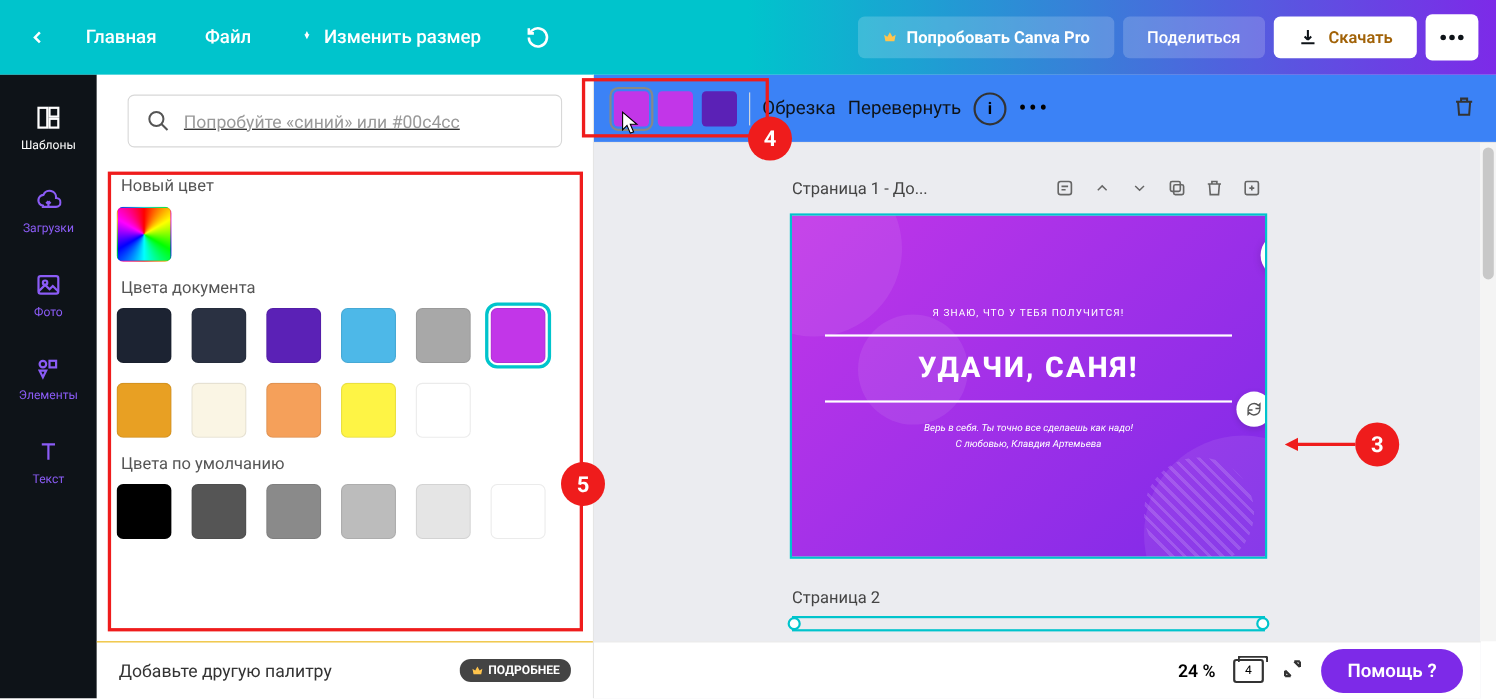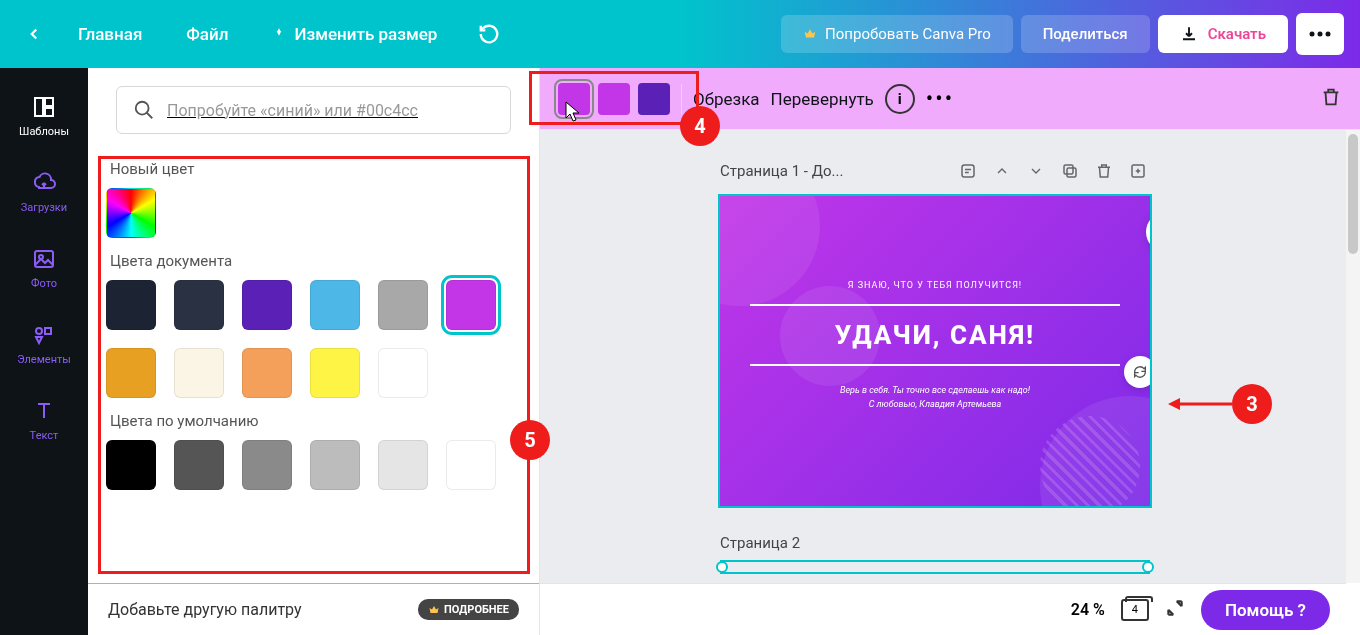--- a/index.html
+++ b/index.html
@@ -5,23 +5,23 @@
 * { margin:0; padding:0; box-sizing:border-box; font-family:-apple-system,BlinkMacSystemFont,"Segoe UI",Roboto,sans-serif; }
 body { width:1360px; height:635px; overflow:hidden; background:#fff; position:relative; }
 
 
 .header { height:68px; background:linear-gradient(90deg,#00c4cc 0%,#00c4cc 50%,#7d2ae8 100%); display:flex; align-items:center; padding:0 16px; gap:8px; }
 .hdr-back { width:36px; height:36px; display:flex; align-items:center; justify-content:center; cursor:pointer; }
 .hdr-btn { color:#fff; font-size:17px; font-weight:500; padding:8px 18px; cursor:pointer; display:flex; align-items:center; gap:8px; }
 .hdr-resize svg { width:14px; height:14px; }
 .hdr-undo { width:36px; height:36px; display:flex; align-items:center; justify-content:center; cursor:pointer; margin-left:8px; }
 .hdr-spacer { flex:1; }
-.btn-pro { background:rgba(255,255,255,.18); color:#fff; padding:10px 22px; border-radius:6px; font-size:15px; font-weight:400; cursor:pointer; display:flex; align-items:center; gap:8px; }
+.btn-pro { background:rgba(255,255,255,.18); color:#fff; padding:10px 22px; border-radius:6px; font-size:15px; font-weight:700; cursor:pointer; display:flex; align-items:center; gap:8px; }
 .btn-share { background:rgba(255,255,255,.18); color:#fff; padding:10px 22px; border-radius:6px; font-size:15px; font-weight:500; cursor:pointer; }
-.btn-download { background:#fff; color:#ec4899; padding:10px 22px; border-radius:6px; font-size:15px; font-weight:600; cursor:pointer; display:flex; align-items:center; gap:10px; }
+.btn-download { background:#fff; color:#a16207; padding:10px 22px; border-radius:6px; font-size:15px; font-weight:600; cursor:pointer; display:flex; align-items:center; gap:10px; }
 .btn-more { background:#fff; width:48px; height:42px; border-radius:6px; display:flex; align-items:center; justify-content:center; cursor:pointer; }
 
 
 .leftnav { position:absolute; left:0; top:68px; bottom:0; width:88px; background:#0e1318; display:flex; flex-direction:column; align-items:center; padding-top:10px; }
 .nav-item { width:88px; height:76px; display:flex; flex-direction:column; align-items:center; justify-content:center; gap:6px; cursor:pointer; color:#8b5cf6; }
 .nav-item.active { color:#fff; }
 .nav-item .lbl { font-size:11px; }
 .nav-item svg { width:24px; height:24px; }
 
 
@@ -35,21 +35,21 @@
 .swatch-row { display:flex; gap:18px; flex-wrap:wrap; margin-bottom:6px; }
 .swatch { width:50px; height:50px; border-radius:6px; cursor:pointer; border:1px solid rgba(0,0,0,.08); }
 .swatch.rainbow { background:conic-gradient(red,yellow,lime,cyan,blue,magenta,red); }
 .swatch.selected { outline:3px solid #00c4cc; outline-offset:2px; }
 .panel-footer { height:52px; border-top:1px solid #eab308; display:flex; align-items:center; justify-content:space-between; padding:0 20px; }
 .add-palette { font-size:16px; color:#333; }
 .more-btn { background:#444; color:#fff; font-size:11px; font-weight:700; padding:4px 10px; border-radius:10px; display:flex; align-items:center; gap:4px; }
 .more-btn svg { width:12px; height:12px; }
 
 
-.toolbar { position:absolute; left:540px; right:0; top:68px; height:62px; background:#f0abfc; border-bottom:1px solid #e5e5e5; display:flex; align-items:center; padding:0 18px; gap:11px; }
+.toolbar { position:absolute; left:540px; right:0; top:68px; height:62px; background:#3b82f6; border-bottom:1px solid #e5e5e5; display:flex; align-items:center; padding:0 18px; gap:11px; }
 .tb-colors { display:flex; gap:8px; align-items:center; }
 .tb-swatch { width:32px; height:32px; border-radius:4px; cursor:pointer; position:relative; }
 .tb-swatch.sel { outline:2px solid #888; outline-offset:2px; }
 .tb-text { font-size:17px; color:#0e1318; cursor:pointer; }
 .tb-info { width:30px; height:30px; border:2px solid #333; border-radius:50%; display:flex; align-items:center; justify-content:center; font-size:15px; font-weight:700; cursor:pointer; }
 .tb-dots { font-size:22px; letter-spacing:2px; cursor:pointer; }
 .tb-trash { margin-left:auto; cursor:pointer; }
 
 
 .canvas-area { position:absolute; left:540px; right:14px; top:130px; bottom:0; background:#ebecf0; overflow:hidden; }

